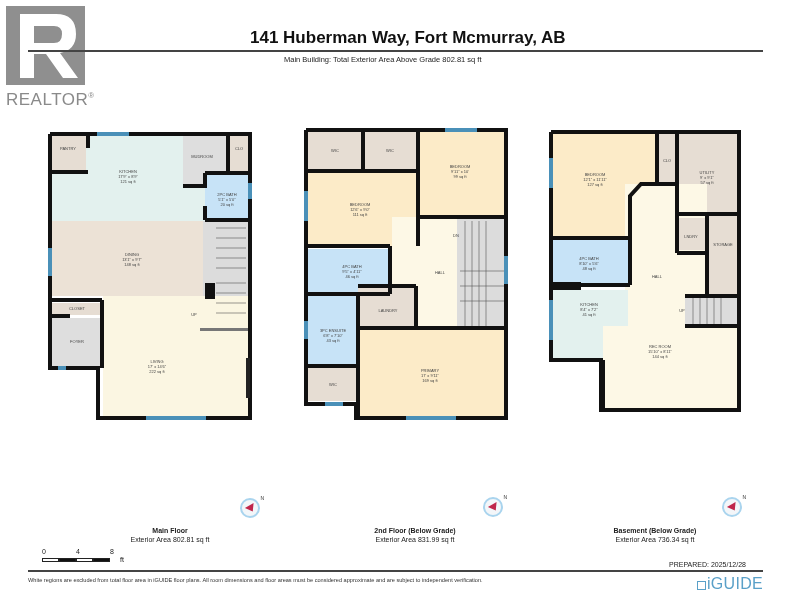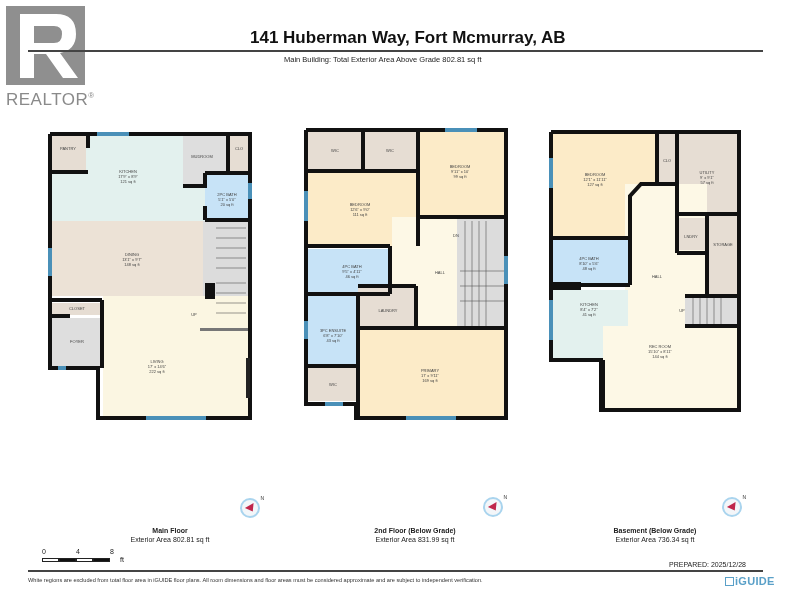--- a/index.html
+++ b/index.html
@@ -28,21 +28,21 @@
   .compass .n { position: absolute; right: -6px; top: -5px; font-size: 5px; color: #333; }
 
   .scale { position: absolute; left: 42px; top: 548px; }
   .scale .nums { position: absolute; top: 0; font-size: 7px; color: #222; }
   .scale .bar { position: absolute; top: 10px; height: 4px; border: 1px solid #222; }
   .scale .ft { position: absolute; top: 8px; left: 78px; font-size: 7px; }
 
   .prepared { position: absolute; left: 669px; top: 561px; font-size: 7px; color: #222; }
   .rule-bottom { position: absolute; left: 28px; top: 570px; width: 735px; height: 2px; background: #444; }
   .disclaimer { position: absolute; left: 28px; top: 577px; font-size: 5.6px; color: #333; }
-  .iguide { position: absolute; left: 725px; top: 575px; font-size: 11px; color: #5aa0c8; letter-spacing: 0.3px; font-weight: bold; }
+  .iguide { position: absolute; left: 697px; top: 575px; font-size: 16px; color: #5aa0c8; letter-spacing: 0.3px; }
   .iguide .ic { display: inline-block; width: 9px; height: 9px; border: 1.5px solid #5aa0c8; margin-right: 1px; vertical-align: -1px; }
 </style>
 </head>
 <body>
 
 <div class="logo">
   <div class="box">
     <svg width="79" height="79" viewBox="0 0 79 79">
       <rect x="0" y="0" width="79" height="79" fill="#8f8f8f"></rect>
       <path d="M14 8 H50 Q70 8 70 28 Q70 44 54 47 L72 72 H57 L40 48 H28 V72 H14 Z M28 20 V37 H48 Q56 37 56 28 Q56 20 48 20 Z" fill="#ffffff"></path>

